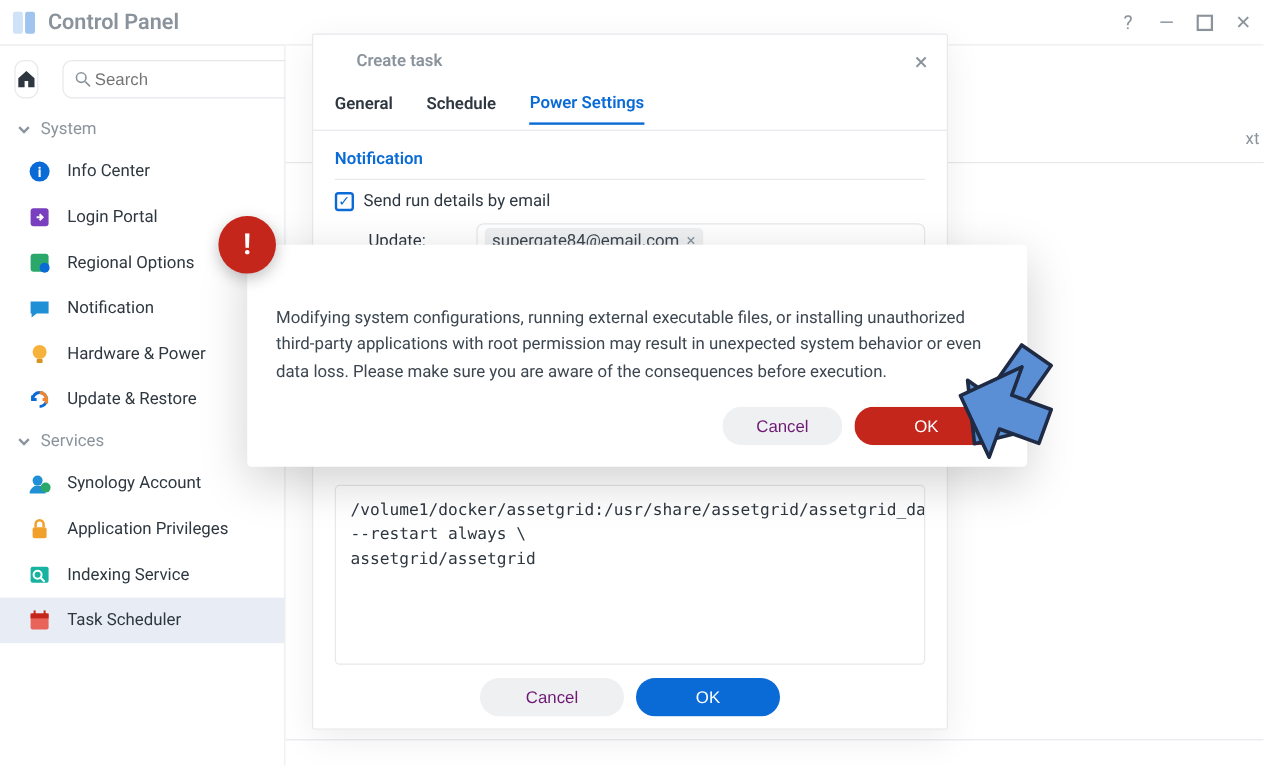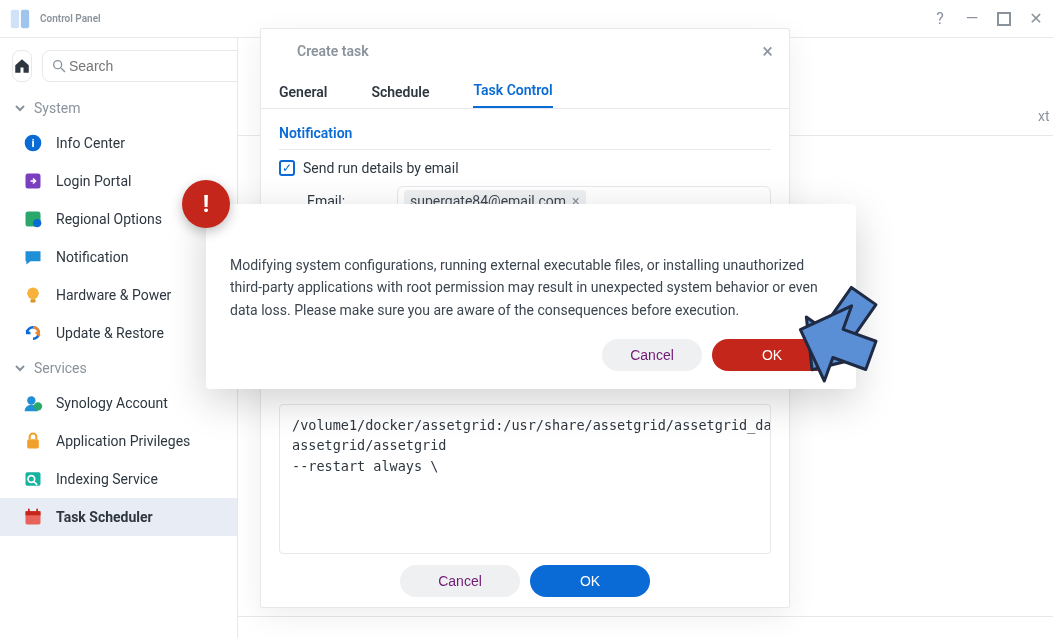--- a/index.html
+++ b/index.html
@@ -39,34 +39,34 @@
   
   .titlebar {
     height: 38px;
     display: flex;
     align-items: center;
     padding: 0 8px;
     border-bottom: 1px solid var(--border);
     color: var(--muted);
   }
   .app-icon { width: 24px; height: 24px; margin-right: 8px; display:flex; align-items:center; justify-content:center;}
-  .titlebar-title { font-size: 10px; font-weight: 600; flex: 1; }
+  .titlebar-title { font-size: 18px; font-weight: 600; flex: 1; }
   .win-btns { display: flex; gap: 14px; }
   .win-btn { width: 18px; height: 18px; display:flex; align-items:center; justify-content:center; color: var(--muted); font-size:16px; }
   
   .main { flex:1; display: flex; min-height: 0; }
   
   .sidebar { width: 238px; border-right: 1px solid var(--border); display:flex; flex-direction:column; padding-top:8px;}
-  .home-search { display:flex; align-items:center; gap:10px; padding: 4px 12px 10px 12px;}
+  .home-search { display:flex; align-items:center; gap:20px; padding: 4px 12px 10px 12px;}
   .home-btn { width:36px; height:32px; border:1px solid var(--border); border-radius:8px; display:flex; align-items:center; justify-content:center; background:#fff;}
   .search-wrap { flex:1; display:flex; align-items:center; height:32px; border:1px solid var(--border); border-radius:8px; padding:0 8px; color:var(--muted);}
   .search-wrap input { border:none; outline:none; flex:1; font-size:14px; background:transparent; color:var(--text);}
   .section-head { display:flex; align-items:center; gap:8px; padding:8px 14px; color:var(--muted); font-size:14px;}
   .nav-item { display:flex; align-items:center; gap:12px; padding:8px 14px 8px 22px; cursor:default; color:#2e3740;}
-  .nav-item.active { background: var(--active); font-weight: bold; }
+  .nav-item.active { background: var(--active); }
   .nav-icon { width:22px; height:22px; display:flex; align-items:center; justify-content:center;}
   svg { display:block; }
   
   .content { flex:1; position:relative; background:#fff; }
   
   .table-head { display:flex; align-items:center; height:40px; border-bottom:1px solid var(--border); color:var(--muted); padding-left:790px;}
   .th { padding:0 10px; }
   .th-next { width:110px; }
   .rows { position:relative; height:520px;}
   .row { display:flex; align-items:center; height:30px; padding-left:790px; color:#2e3740;}
@@ -76,21 +76,21 @@
   .btn { height:32px; padding:0 22px; border-radius:16px; border:1px solid transparent; font-size:14px; display:inline-flex; align-items:center; justify-content:center; cursor:default;}
   .btn-grey { background:#eef0f2; color:#701a75;}
   .btn-blue { background:#0a6bd6; color:#fff;}
   
   .modal-task {
     position:absolute; left:260px; top:28px; width:530px; height:580px; background:#fff; border:1px solid var(--border); border-radius:2px; box-shadow:0 8px 30px rgba(0,0,0,0.07);
   }
   .modal-head { display:flex; align-items:center; height:44px; padding:0 16px; color:var(--muted);}
   .modal-title { flex:1; font-weight:600;margin-left:20px;}
   .close-x { font-size:20px; color:var(--muted);}
-  .tabs { display:flex; gap:44px; padding:0 18px; border-bottom:1px solid var(--border); height:36px; align-items:flex-end;}
+  .tabs { display:flex; gap:28px; padding:0 18px; border-bottom:1px solid var(--border); height:36px; align-items:center;}
   .tab { padding-bottom:8px; font-weight:600; color:#2e3740;}
   .tab.active { color:#0a6bd6; border-bottom:2px solid #0a6bd6;}
   .form { padding:12px 18px; }
   .section-title { color:#0a6bd6; font-weight:600; padding:4px 0 8px 0; border-bottom:1px solid var(--border); margin-bottom:10px;}
   .check-row { display:flex; align-items:center; gap:8px; margin:4px 0 10px 0;}
   .checkbox { width:16px; height:16px; border:2px solid #0a6bd6; border-radius:3px; display:flex; align-items:center; justify-content:center;}
   .checkmark { color:#0a6bd6; font-size:12px; line-height:1; }
   .field-row { display:flex; align-items:center; gap:10px; margin:6px 0 6px 28px;}
   .field-label { width:80px; }
   .chip-input { flex:1; height:30px; border:1px solid var(--border); border-radius:6px; display:flex; align-items:center; padding:0 6px; gap:6px;}
@@ -326,47 +326,47 @@
   </div>
 
   <div class="modal-task">
     <div class="modal-head">
       <span class="modal-title">Create task</span>
       <span class="close-x">×</span>
     </div>
     <div class="tabs">
       <div class="tab">General</div>
       <div class="tab">Schedule</div>
-      <div class="tab active">Task Control</div>
+      <div class="tab active">Power Settings</div>
     </div>
     <div class="form">
       <div class="section-title">Notification</div>
       <div class="check-row">
         <span class="checkbox">
             <span class="checkmark">✓</span>
           </span>
         <span>Send run details by email</span>
       </div>
       <div class="field-row">
-        <span class="field-label">Email:</span>
+        <span class="field-label">Update:</span>
         <div class="chip-input">
           <span class="chip">
             <span>supergate84@email.com</span>
             <span class="chip-x">×</span>
           </span>
         </div>
       </div>
     </div>
 
     <div style="height:170px;"></div>
 
     <div class="script-box">
       <div>/volume1/docker/assetgrid:/usr/share/assetgrid/assetgrid_data \</div>
+      <div>--restart always \</div>
       <div>assetgrid/assetgrid</div>
-      <div>--restart always \</div>
     </div>
 
     <div class="modal-actions">
       <button class="btn btn-grey" style="width:120px">Cancel</button>
       <button class="btn btn-blue" style="width:120px">OK</button>
     </div>
   </div>
 
   <div class="dialog">
     <div class="warn-icon">!</div>

